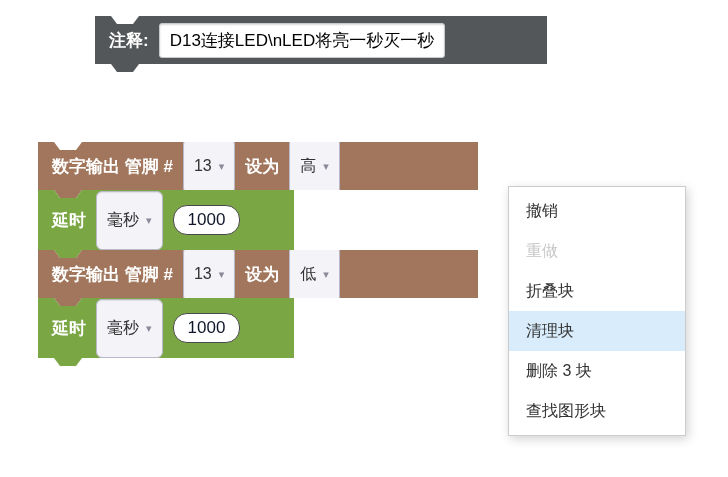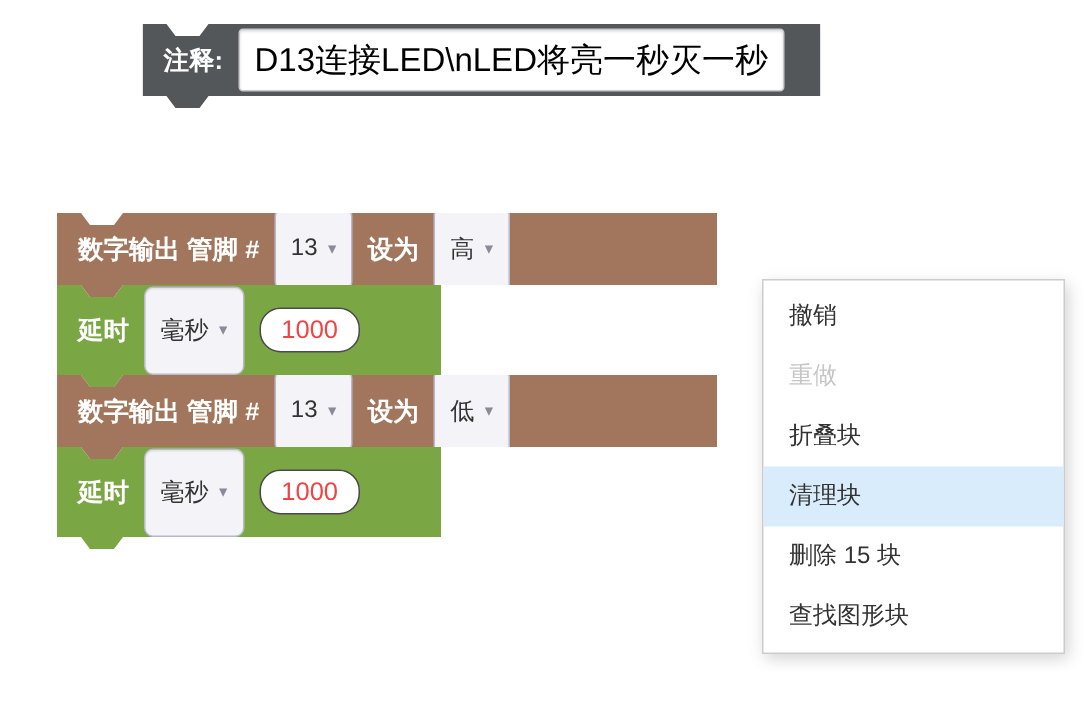--- a/index.html
+++ b/index.html
@@ -55,37 +55,37 @@
     font-size:11px;
     color:#8a8a99;
     line-height:1;
   }
   .field.number{
     background:#ffffff;
     border:1.5px solid #4a4a4a;
     border-radius:14px;
     padding:4px 14px;
     font-size:17px;
-    color:#ef4444;
+    color:#0f172a;
     box-shadow:none;
   }
   .field.textbox{
     background:#ffffff;
     border:1px solid #c9c9c9;
     border-radius:3px;
     padding:5px 10px;
-    font-size:22px;
+    font-size:17px;
     color:#000000;
     box-shadow:inset 0 1px 2px rgba(0,0,0,0.15);
   }
   .context-menu{
     position:absolute;
     left:508px;
     top:186px;
-    width:202px;
+    width:178px;
     background:#ffffff;
     border:1px solid #cccccc;
     box-shadow:2px 3px 10px rgba(0,0,0,0.18);
     padding:4px 0;
   }
   .menu-item{
     height:40px;
     line-height:40px;
     padding:0 17px;
     font-size:16px;
@@ -148,17 +148,17 @@
       <span class="caret">▾</span>
     </span>
     <span class="field number">1000</span>
   </div>
 
   <div class="context-menu">
     <div class="menu-item">撤销</div>
     <div class="menu-item disabled">重做</div>
     <div class="menu-item">折叠块</div>
     <div class="menu-item highlighted">清理块</div>
-    <div class="menu-item">删除 15 块</div>
+    <div class="menu-item">删除 3 块</div>
     <div class="menu-item">查找图形块</div>
   </div>
 
 </div>
 
 </body></html>

